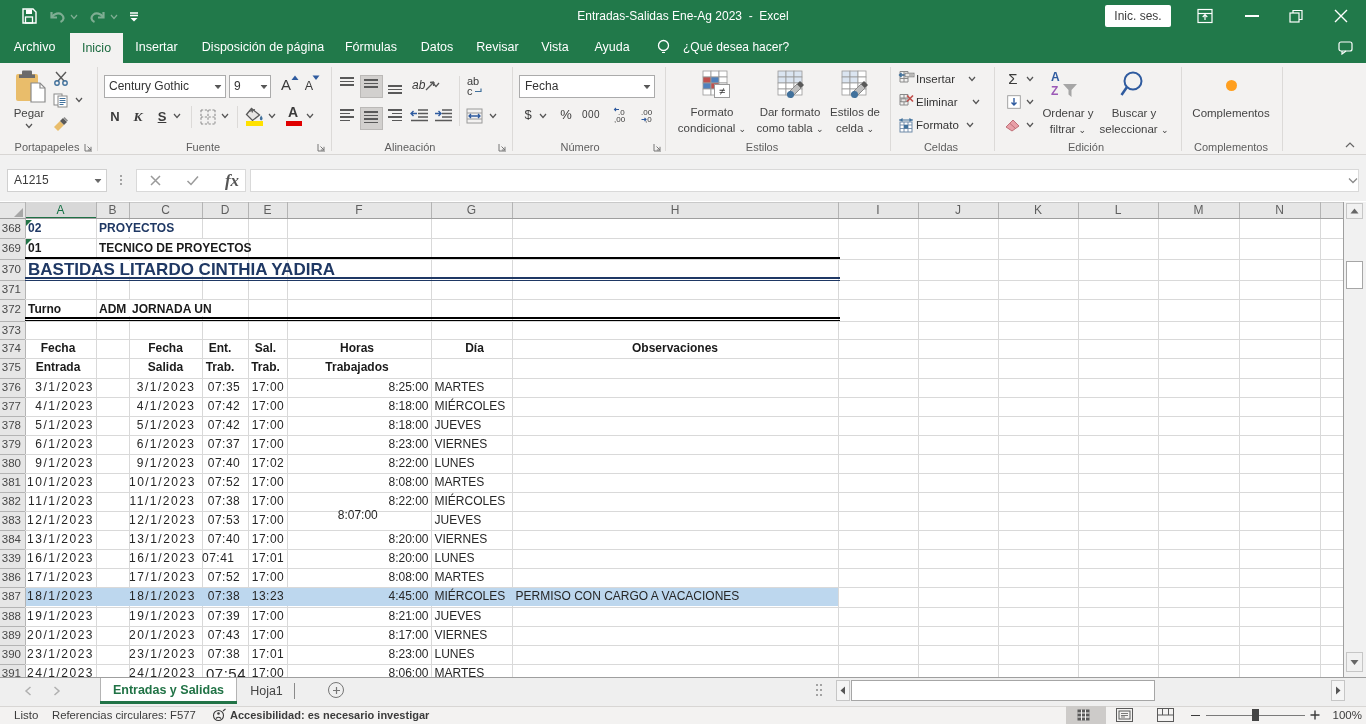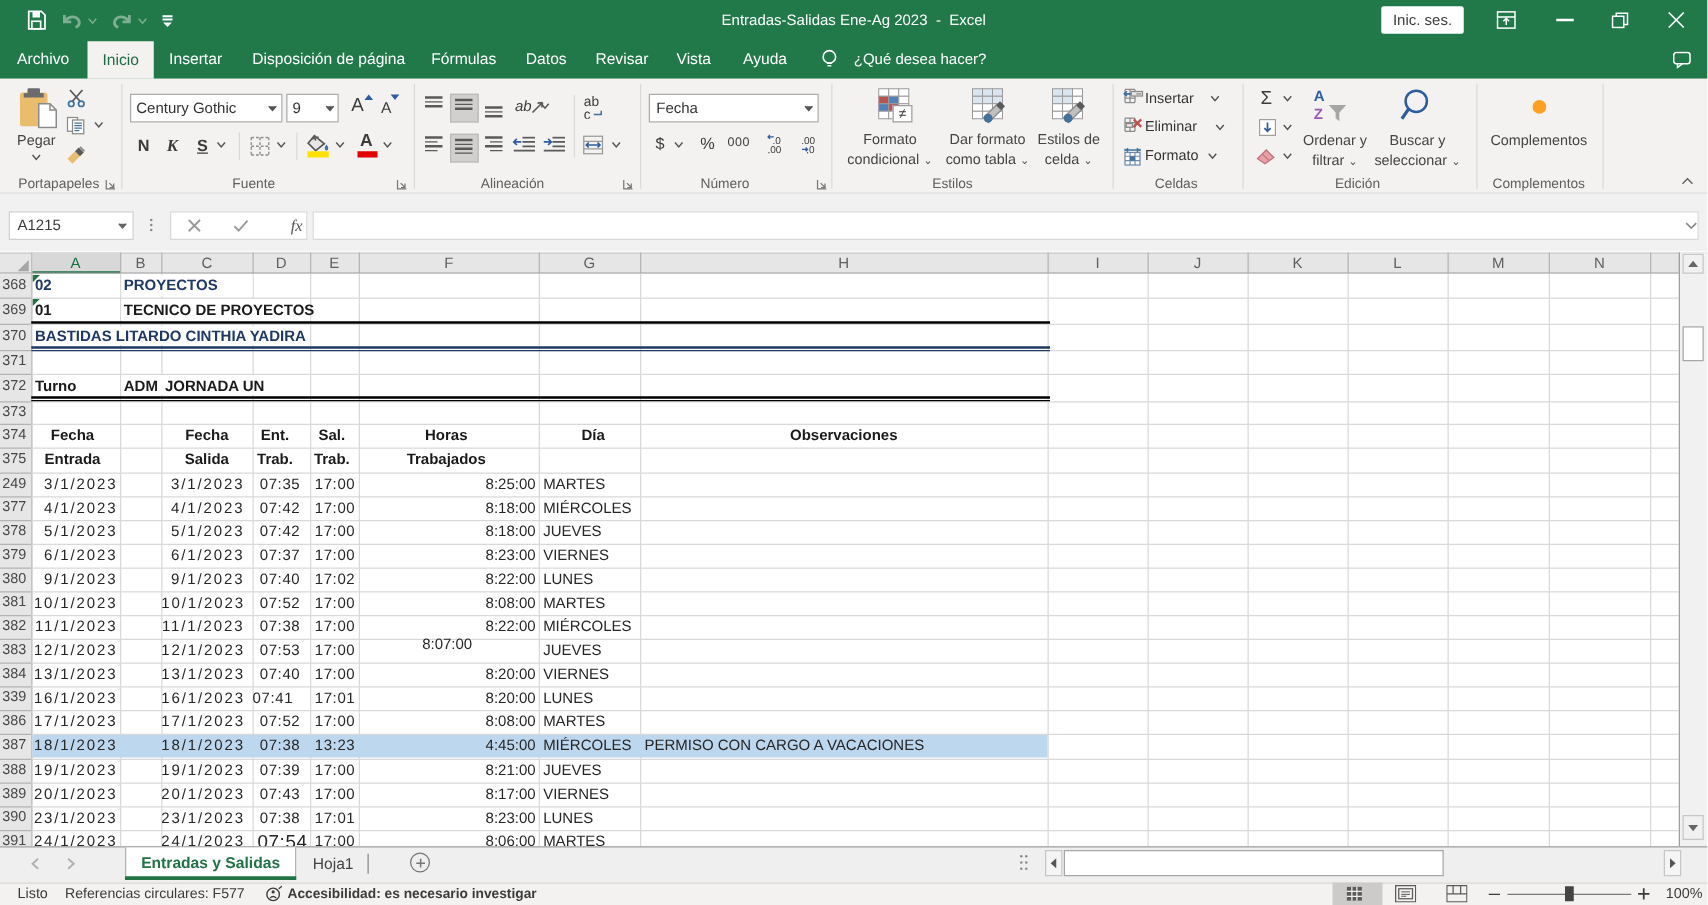--- a/index.html
+++ b/index.html
@@ -380,21 +380,21 @@
 <div style="position:absolute;left:120px;top:175px;width:2px;height:2px;border-radius:50%;background:#8a8a8a;"></div>
 <div style="position:absolute;left:120px;top:179px;width:2px;height:2px;border-radius:50%;background:#8a8a8a;"></div>
 <div style="position:absolute;left:120px;top:183px;width:2px;height:2px;border-radius:50%;background:#8a8a8a;"></div>
 <div style="position:absolute;left:136px;top:169px;width:110px;height:23px;background:#fff;border:1px solid #d9d9d9;"></div>
 <svg style="position:absolute;left:149px;top:174px" width="13" height="13" viewBox="0 0 13 13" fill="none">
       <path d="M2 2 L11 11 M11 2 L2 11" stroke="#9a9a9a" stroke-width="1.5"></path>
     </svg>
 <svg style="position:absolute;left:186px;top:174px" width="14" height="13" viewBox="0 0 14 13" fill="none">
       <path d="M1.5 7 L5 10.5 L12 2.5" stroke="#9a9a9a" stroke-width="1.5"></path>
     </svg>
-<div style="position:absolute;left:222px;top:169px;width:20px;height:23px;line-height:23px;font-size:13px;color:#555;font-weight:normal;text-align:right;white-space:nowrap;"><i style="font-family:&quot;Liberation Serif&quot;,serif">fx</i></div>
+<div style="position:absolute;left:222px;top:169px;width:20px;height:23px;line-height:23px;font-size:17px;color:#555;font-weight:bold;text-align:center;white-space:nowrap;"><i style="font-family:&quot;Liberation Serif&quot;,serif">fx</i></div>
 <div style="position:absolute;left:250px;top:169px;width:1109px;height:23px;background:#fff;border:1px solid #d9d9d9;"></div>
 <svg style="position:absolute;left:1348px;top:177px" width="10" height="7" viewBox="0 0 10 7" fill="none">
       <path d="M1 1.5 L5 5.5 L9 1.5" stroke="#8a8a8a" stroke-width="1.3"></path>
     </svg>
 <div style="position:absolute;left:0px;top:202px;width:1366px;height:17px;background:#e6e6e6;border-top:1px solid #c9c9c9;"></div>
 <svg style="position:absolute;left:13px;top:207px" width="11" height="11" viewBox="0 0 11 11" fill="none">
       <path d="M10 1 V10 H1 Z" fill="#a6a6a6"></path>
     </svg>
 <div style="position:absolute;left:25px;top:202px;width:1px;height:17px;background:#b4b4b4;"></div>
 <div style="position:absolute;left:26px;top:202px;width:70px;height:17px;background:#d8d8d8;border-bottom:2px solid #1e7145;"></div>
@@ -468,21 +468,21 @@
 <div style="position:absolute;left:0px;top:339px;width:25px;height:1px;background:#b4b4b4;"></div>
 <div style="position:absolute;left:0px;top:320.5px;width:21px;height:18.5px;line-height:18.5px;font-size:11.5px;color:#484848;font-weight:normal;text-align:right;white-space:nowrap;">373</div>
 <div style="position:absolute;left:25px;top:358px;width:1318px;height:1px;background:#d9d9d9;"></div>
 <div style="position:absolute;left:0px;top:358px;width:25px;height:1px;background:#b4b4b4;"></div>
 <div style="position:absolute;left:0px;top:339px;width:21px;height:19px;line-height:19px;font-size:11.5px;color:#484848;font-weight:normal;text-align:right;white-space:nowrap;">374</div>
 <div style="position:absolute;left:25px;top:377.5px;width:1318px;height:1px;background:#d9d9d9;"></div>
 <div style="position:absolute;left:0px;top:377.5px;width:25px;height:1px;background:#b4b4b4;"></div>
 <div style="position:absolute;left:0px;top:358px;width:21px;height:19.5px;line-height:19.5px;font-size:11.5px;color:#484848;font-weight:normal;text-align:right;white-space:nowrap;">375</div>
 <div style="position:absolute;left:25px;top:396.6px;width:1318px;height:1px;background:#d9d9d9;"></div>
 <div style="position:absolute;left:0px;top:396.6px;width:25px;height:1px;background:#b4b4b4;"></div>
-<div style="position:absolute;left:0px;top:377.5px;width:21px;height:19.100000000000023px;line-height:19.100000000000023px;font-size:11.5px;color:#484848;font-weight:normal;text-align:right;white-space:nowrap;">249</div>
+<div style="position:absolute;left:0px;top:377.5px;width:21px;height:19.100000000000023px;line-height:19.100000000000023px;font-size:11.5px;color:#484848;font-weight:normal;text-align:right;white-space:nowrap;">376</div>
 <div style="position:absolute;left:25px;top:415.7px;width:1318px;height:1px;background:#d9d9d9;"></div>
 <div style="position:absolute;left:0px;top:415.7px;width:25px;height:1px;background:#b4b4b4;"></div>
 <div style="position:absolute;left:0px;top:396.6px;width:21px;height:19.099999999999966px;line-height:19.099999999999966px;font-size:11.5px;color:#484848;font-weight:normal;text-align:right;white-space:nowrap;">377</div>
 <div style="position:absolute;left:25px;top:434.7px;width:1318px;height:1px;background:#d9d9d9;"></div>
 <div style="position:absolute;left:0px;top:434.7px;width:25px;height:1px;background:#b4b4b4;"></div>
 <div style="position:absolute;left:0px;top:415.7px;width:21px;height:19.0px;line-height:19.0px;font-size:11.5px;color:#484848;font-weight:normal;text-align:right;white-space:nowrap;">378</div>
 <div style="position:absolute;left:25px;top:453.8px;width:1318px;height:1px;background:#d9d9d9;"></div>
 <div style="position:absolute;left:0px;top:453.8px;width:25px;height:1px;background:#b4b4b4;"></div>
 <div style="position:absolute;left:0px;top:434.7px;width:21px;height:19.100000000000023px;line-height:19.100000000000023px;font-size:11.5px;color:#484848;font-weight:normal;text-align:right;white-space:nowrap;">379</div>
 <div style="position:absolute;left:25px;top:472.9px;width:1318px;height:1px;background:#d9d9d9;"></div>
@@ -530,21 +530,21 @@
 <svg style="position:absolute;left:26px;top:220px" width="6" height="6" viewBox="0 0 6 6" fill="none">
       <path d="M0 0 H6 L0 6 Z" fill="#217346"></path>
     </svg>
 <svg style="position:absolute;left:26px;top:239.3px" width="6" height="6" viewBox="0 0 6 6" fill="none">
       <path d="M0 0 H6 L0 6 Z" fill="#217346"></path>
     </svg>
 <div style="position:absolute;left:28px;top:219px;width:68px;height:19.30000000000001px;line-height:19.30000000000001px;font-size:12px;color:#1f3864;font-weight:bold;text-align:left;white-space:nowrap;">02</div>
 <div style="position:absolute;left:99px;top:219px;width:201px;height:19.30000000000001px;line-height:19.30000000000001px;font-size:12px;color:#1f3864;font-weight:bold;text-align:left;white-space:nowrap;">PROYECTOS</div>
 <div style="position:absolute;left:28px;top:238.3px;width:68px;height:20.19999999999999px;line-height:20.19999999999999px;font-size:12px;color:#1a1a1a;font-weight:bold;text-align:left;white-space:nowrap;">01</div>
 <div style="position:absolute;left:99px;top:238.3px;width:201px;height:20.19999999999999px;line-height:20.19999999999999px;font-size:12px;color:#1a1a1a;font-weight:bold;text-align:left;white-space:nowrap;">TECNICO DE PROYECTOS</div>
-<div style="position:absolute;left:28px;top:258.5px;width:372px;height:21.0px;line-height:21.0px;font-size:12px;color:#1f3864;font-weight:bold;text-align:left;white-space:nowrap;">BASTIDAS LITARDO CINTHIA YADIRA</div>
+<div style="position:absolute;left:28px;top:258.5px;width:372px;height:21.0px;line-height:21.0px;font-size:17px;color:#1f3864;font-weight:bold;text-align:left;white-space:nowrap;">BASTIDAS LITARDO CINTHIA YADIRA</div>
 <div style="position:absolute;left:28px;top:299px;width:68px;height:21.5px;line-height:21.5px;font-size:12px;color:#1a1a1a;font-weight:bold;text-align:left;white-space:nowrap;">Turno</div>
 <div style="position:absolute;left:99px;top:299px;width:30px;height:21.5px;line-height:21.5px;font-size:12px;color:#1a1a1a;font-weight:bold;text-align:left;white-space:nowrap;">ADM</div>
 <div style="position:absolute;left:132px;top:299px;width:168px;height:21.5px;line-height:21.5px;font-size:12px;color:#1a1a1a;font-weight:bold;text-align:left;white-space:nowrap;">JORNADA UN</div>
 <div style="position:absolute;left:25px;top:339px;width:66px;height:19px;line-height:19px;font-size:12px;color:#1a1a1a;font-weight:bold;text-align:center;white-space:nowrap;">Fecha</div>
 <div style="position:absolute;left:25px;top:358px;width:66px;height:19.5px;line-height:19.5px;font-size:12px;color:#1a1a1a;font-weight:bold;text-align:center;white-space:nowrap;">Entrada</div>
 <div style="position:absolute;left:129px;top:339px;width:73px;height:19px;line-height:19px;font-size:12px;color:#1a1a1a;font-weight:bold;text-align:center;white-space:nowrap;">Fecha</div>
 <div style="position:absolute;left:129px;top:358px;width:73px;height:19.5px;line-height:19.5px;font-size:12px;color:#1a1a1a;font-weight:bold;text-align:center;white-space:nowrap;">Salida</div>
 <div style="position:absolute;left:202px;top:339px;width:36px;height:19px;line-height:19px;font-size:12px;color:#1a1a1a;font-weight:bold;text-align:center;white-space:nowrap;">Ent.</div>
 <div style="position:absolute;left:202px;top:358px;width:36px;height:19.5px;line-height:19.5px;font-size:12px;color:#1a1a1a;font-weight:bold;text-align:center;white-space:nowrap;">Trab.</div>
 <div style="position:absolute;left:248px;top:339px;width:35px;height:19px;line-height:19px;font-size:12px;color:#1a1a1a;font-weight:bold;text-align:center;white-space:nowrap;">Sal.</div>

